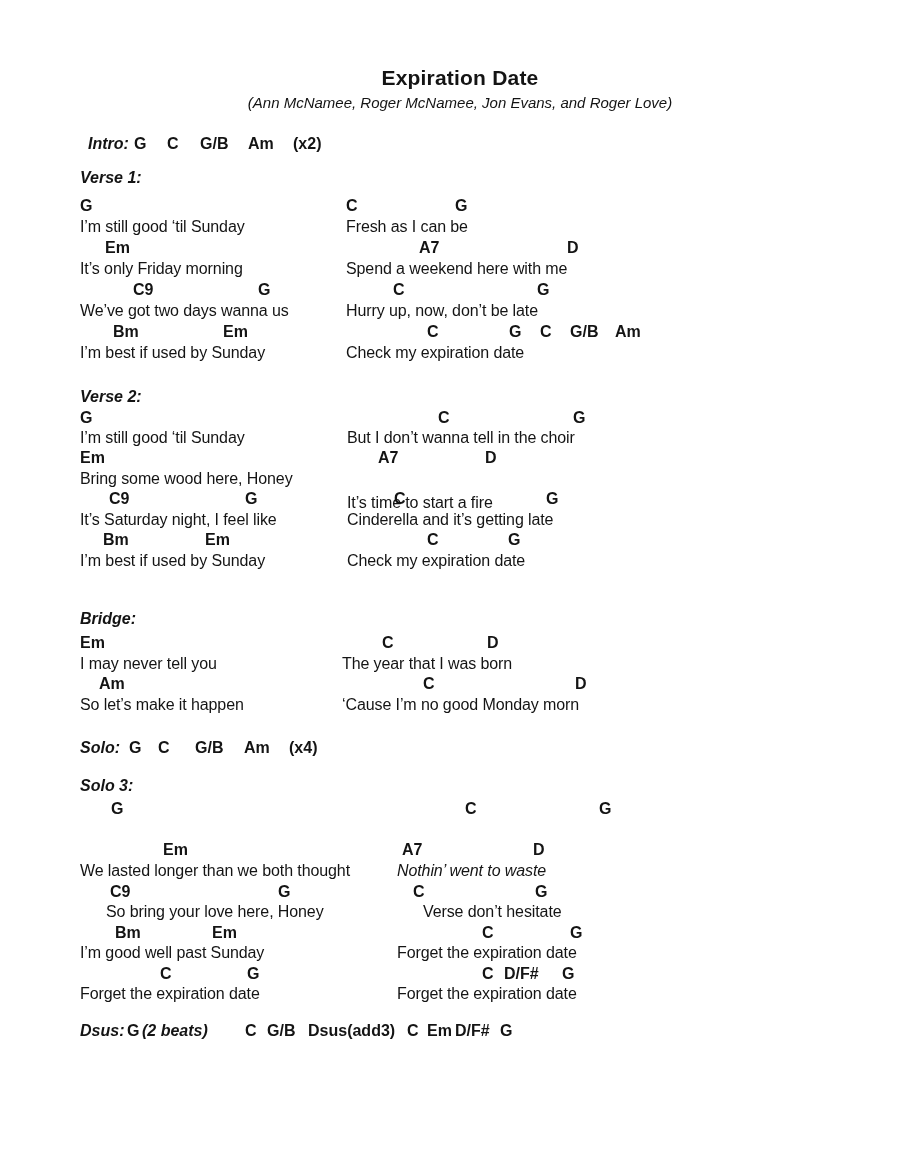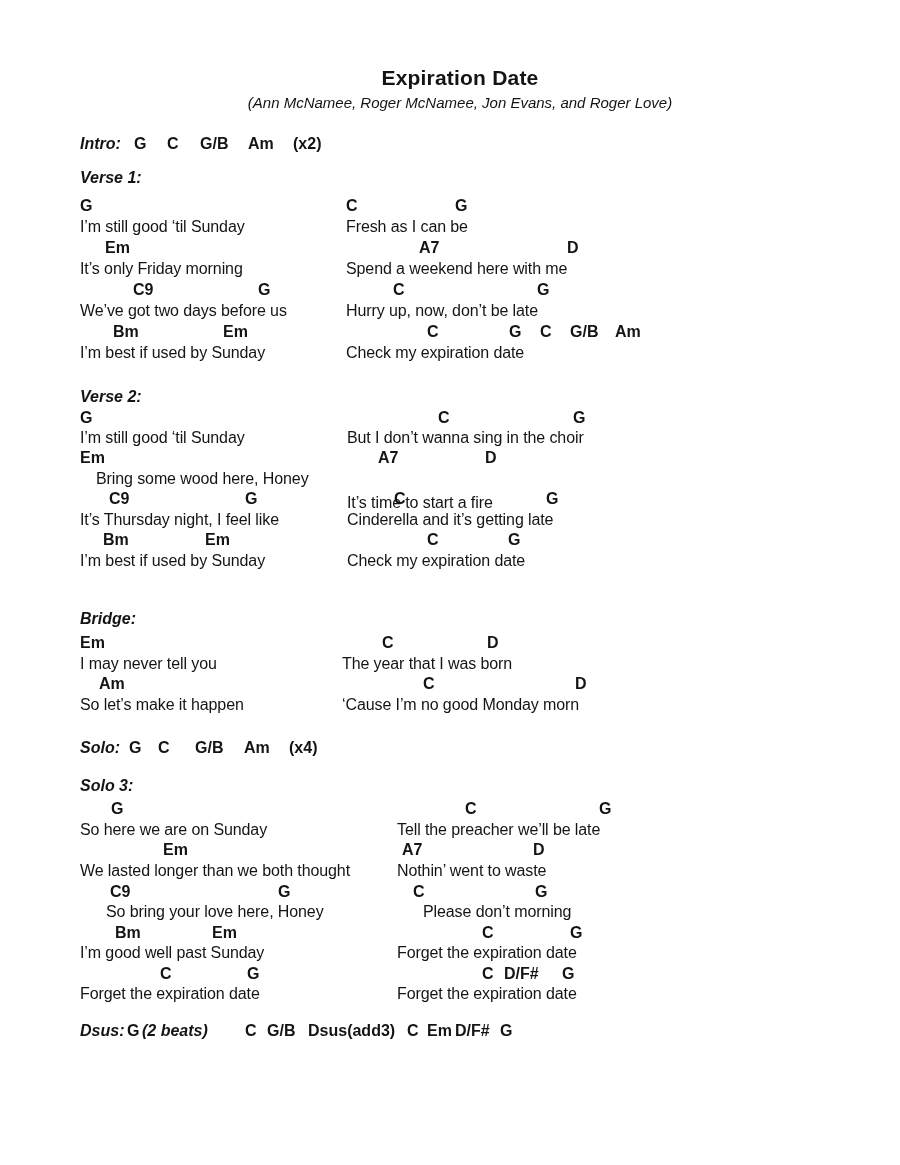--- a/index.html
+++ b/index.html
@@ -59,21 +59,21 @@
 </head>
 <body>
 
 <div class="page">
   <header class="header">
     <h1 class="song-title">Expiration Date</h1>
     <div class="song-subtitle">(Ann McNamee, Roger McNamee, Jon Evans, and Roger Love)</div>
   </header>
   <main class="content" id="lines-root">
       <div class="line" style="top: 134px;">
-        <span class="seg seg-label" style="left: 0px;">Intro:</span>
+        <span class="seg seg-label" style="left: 8px;">Intro:</span>
         <span class="seg seg-chord" style="left: 54px;">G</span>
         <span class="seg seg-chord" style="left: 87px;">C</span>
         <span class="seg seg-chord" style="left: 120px;">G/B</span>
         <span class="seg seg-chord" style="left: 168px;">Am</span>
         <span class="seg seg-chord" style="left: 213px;">(x2)</span>
       </div>
       <div class="line" style="top: 168px;">
         <span class="seg seg-label" style="left: 0px;">Verse 1:</span>
       </div>
       <div class="line" style="top: 196px;">
@@ -94,21 +94,21 @@
         <span class="seg seg-lyric" style="left: 0px;">It’s only Friday morning</span>
         <span class="seg seg-lyric" style="left: 266px;">Spend a weekend here with me</span>
       </div>
       <div class="line" style="top: 280px;">
         <span class="seg seg-chord" style="left: 53px;">C9</span>
         <span class="seg seg-chord" style="left: 178px;">G</span>
         <span class="seg seg-chord" style="left: 313px;">C</span>
         <span class="seg seg-chord" style="left: 457px;">G</span>
       </div>
       <div class="line" style="top: 301px;">
-        <span class="seg seg-lyric" style="left: 0px;">We’ve got two days before us</span>
+        <span class="seg seg-lyric" style="left: 0px;">We’ve got two days wanna us</span>
         <span class="seg seg-lyric" style="left: 266px;">Hurry up, now, don’t be late</span>
       </div>
       <div class="line" style="top: 322px;">
         <span class="seg seg-chord" style="left: 33px;">Bm</span>
         <span class="seg seg-chord" style="left: 143px;">Em</span>
         <span class="seg seg-chord" style="left: 347px;">C</span>
         <span class="seg seg-chord" style="left: 429px;">G</span>
         <span class="seg seg-chord" style="left: 460px;">C</span>
         <span class="seg seg-chord" style="left: 490px;">G/B</span>
         <span class="seg seg-chord" style="left: 535px;">Am</span>
@@ -120,39 +120,39 @@
       <div class="line" style="top: 387px;">
         <span class="seg seg-label" style="left: 0px;">Verse 2:</span>
       </div>
       <div class="line" style="top: 408px;">
         <span class="seg seg-chord" style="left: 0px;">G</span>
         <span class="seg seg-chord" style="left: 358px;">C</span>
         <span class="seg seg-chord" style="left: 493px;">G</span>
       </div>
       <div class="line" style="top: 428px;">
         <span class="seg seg-lyric" style="left: 0px;">I’m still good ‘til Sunday</span>
-        <span class="seg seg-lyric" style="left: 267px;">But I don’t wanna sing in the choir</span>
+        <span class="seg seg-lyric" style="left: 267px;">But I don’t wanna tell in the choir</span>
       </div>
       <div class="line" style="top: 448px;">
         <span class="seg seg-chord" style="left: 0px;">Em</span>
         <span class="seg seg-chord" style="left: 298px;">A7</span>
         <span class="seg seg-chord" style="left: 405px;">D</span>
       </div>
       <div class="line" style="top: 469px;">
-        <span class="seg seg-lyric" style="left: 0px; margin-left: 16px;">Bring some wood here, Honey</span>
+        <span class="seg seg-lyric" style="left: 0px;">Bring some wood here, Honey</span>
         <span class="seg seg-lyric" style="left: 267px; margin-top: 24px;">It’s time to start a fire</span>
       </div>
       <div class="line" style="top: 489px;">
         <span class="seg seg-chord" style="left: 29px;">C9</span>
         <span class="seg seg-chord" style="left: 165px;">G</span>
         <span class="seg seg-chord" style="left: 314px;">C</span>
         <span class="seg seg-chord" style="left: 466px;">G</span>
       </div>
       <div class="line" style="top: 510px;">
-        <span class="seg seg-lyric" style="left: 0px;">It’s Thursday night, I feel like</span>
+        <span class="seg seg-lyric" style="left: 0px;">It’s Saturday night, I feel like</span>
         <span class="seg seg-lyric" style="left: 267px;">Cinderella and it’s getting late</span>
       </div>
       <div class="line" style="top: 530px;">
         <span class="seg seg-chord" style="left: 23px;">Bm</span>
         <span class="seg seg-chord" style="left: 125px;">Em</span>
         <span class="seg seg-chord" style="left: 347px;">C</span>
         <span class="seg seg-chord" style="left: 428px;">G</span>
       </div>
       <div class="line" style="top: 551px;">
         <span class="seg seg-lyric" style="left: 0px;">I’m best if used by Sunday</span>
@@ -188,42 +188,38 @@
         <span class="seg seg-chord" style="left: 209px;">(x4)</span>
       </div>
       <div class="line" style="top: 776px;">
         <span class="seg seg-label" style="left: 0px;">Solo 3:</span>
       </div>
       <div class="line" style="top: 799px;">
         <span class="seg seg-chord" style="left: 31px;">G</span>
         <span class="seg seg-chord" style="left: 385px;">C</span>
         <span class="seg seg-chord" style="left: 519px;">G</span>
       </div>
-      <div class="line" style="top: 820px;">
-        <span class="seg seg-lyric" style="left: 0px;">So here we are on Sunday</span>
-        <span class="seg seg-lyric" style="left: 317px;">Tell the preacher we’ll be late</span>
-      </div>
       <div class="line" style="top: 840px;">
         <span class="seg seg-chord" style="left: 83px;">Em</span>
         <span class="seg seg-chord" style="left: 322px;">A7</span>
         <span class="seg seg-chord" style="left: 453px;">D</span>
       </div>
       <div class="line" style="top: 861px;">
         <span class="seg seg-lyric" style="left: 0px;">We lasted longer than we both thought</span>
-        <span class="seg seg-lyric" style="left: 317px;">Nothin’ went to waste</span>
+        <span class="seg seg-lyric" style="left: 317px; font-style: italic;">Nothin’ went to waste</span>
       </div>
       <div class="line" style="top: 882px;">
         <span class="seg seg-chord" style="left: 30px;">C9</span>
         <span class="seg seg-chord" style="left: 198px;">G</span>
         <span class="seg seg-chord" style="left: 333px;">C</span>
         <span class="seg seg-chord" style="left: 455px;">G</span>
       </div>
       <div class="line" style="top: 902px; margin-left: 26px;">
         <span class="seg seg-lyric" style="left: 0px;">So bring your love here, Honey</span>
-        <span class="seg seg-lyric" style="left: 317px;">Please don’t morning</span>
+        <span class="seg seg-lyric" style="left: 317px;">Verse don’t hesitate</span>
       </div>
       <div class="line" style="top: 923px;">
         <span class="seg seg-chord" style="left: 35px;">Bm</span>
         <span class="seg seg-chord" style="left: 132px;">Em</span>
         <span class="seg seg-chord" style="left: 402px;">C</span>
         <span class="seg seg-chord" style="left: 490px;">G</span>
       </div>
       <div class="line" style="top: 943px;">
         <span class="seg seg-lyric" style="left: 0px;">I’m good well past Sunday</span>
         <span class="seg seg-lyric" style="left: 317px;">Forget the expiration date</span>

